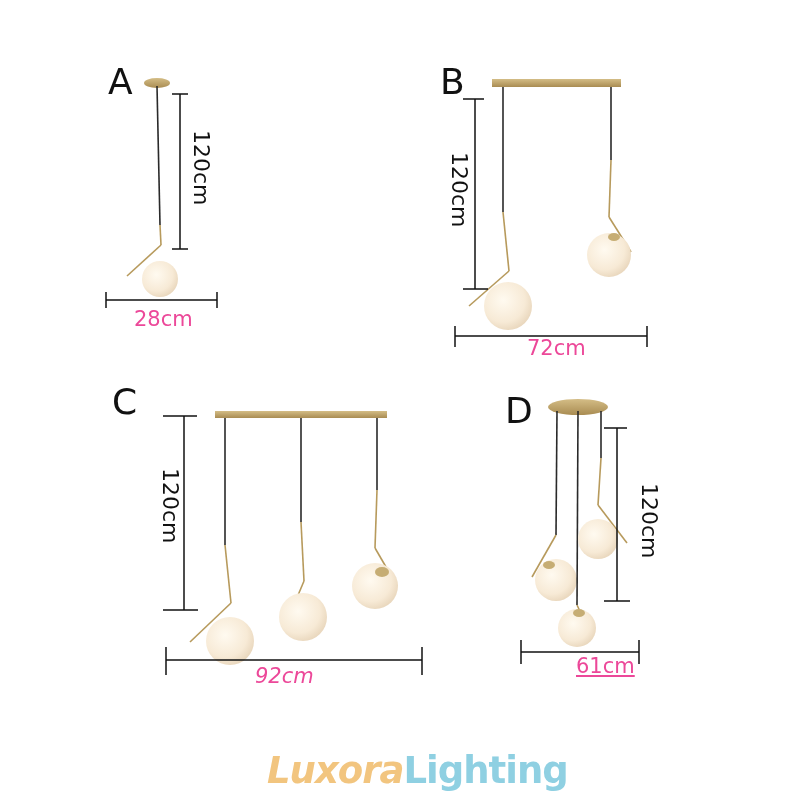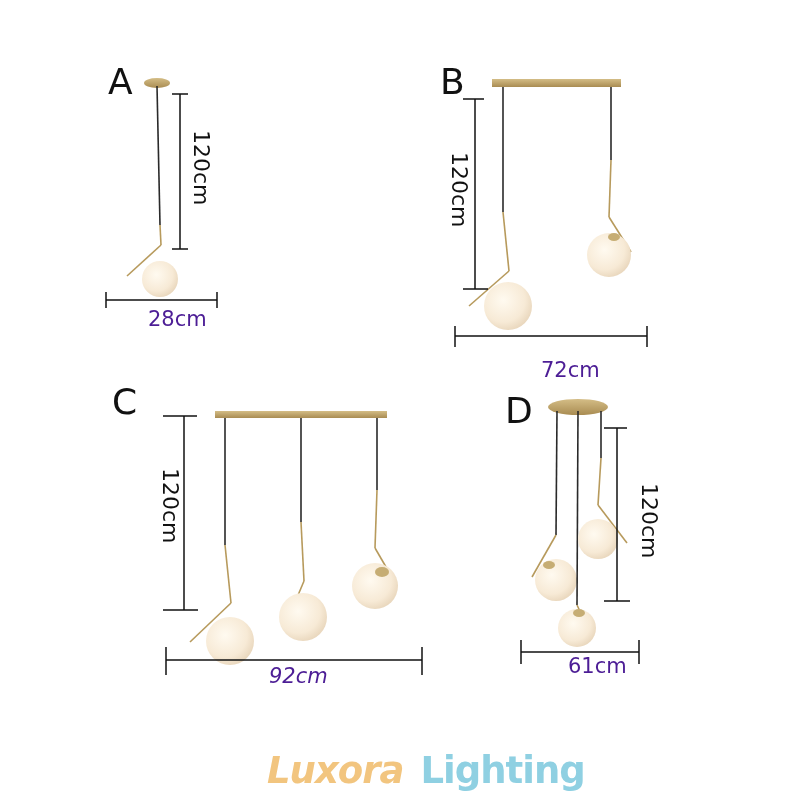--- a/index.html
+++ b/index.html
@@ -1,26 +1,26 @@
 <!DOCTYPE html>
 <html><head>
 <meta charset="utf-8">
 <style>
   html, body { margin: 0; padding: 0; background: #ffffff; }
   body { width: 800px; height: 800px; position: relative; overflow: hidden;
          font-family: "DejaVu Sans", sans-serif; }
   #stage { position: absolute; left: 0; top: 0; width: 800px; height: 800px; }
   .letter { position: absolute; font-size: 36px; color: #111; line-height: 1; }
-  .dimtext { position: absolute; font-size: 21px; color: #4c1d95; line-height: 1; white-space: nowrap; margin-left: 14px; }
+  .dimtext { position: absolute; font-size: 21px; color: #ec4899; line-height: 1; white-space: nowrap; }
   .vtext { position: absolute; font-size: 22px; color: #111; line-height: 1; white-space: nowrap;
            transform-origin: left top; transform: rotate(90deg); }
   .logo { position: absolute; left: 267px; top: 752px; font-size: 37px; font-weight: bold;
           font-family: "DejaVu Sans", sans-serif; letter-spacing: -1px; line-height: 1; }
   .logo .a { color: #f2c57f; font-style: italic; }
-  .logo .b { color: #8fd0e2; margin-left: 17px; }
+  .logo .b { color: #8fd0e2; }
 </style>
 </head>
 <body>
 
 <svg id="stage" width="800" height="800" viewBox="0 0 800 800">
   <defs>
     <radialGradient id="globe" cx="40%" cy="38%" r="65%">
       <stop offset="0%" stop-color="#fffaf0"></stop>
       <stop offset="70%" stop-color="#f7ead6"></stop>
       <stop offset="100%" stop-color="#e9d7bd"></stop>
@@ -128,17 +128,17 @@
 <div class="letter" style="left:440px; top:64px;">B</div>
 <div class="letter" style="left:112px; top:384px;">C</div>
 <div class="letter" style="left:505px; top:393px;">D</div>
 
 <div class="vtext" style="left:212px; top:130px;">120cm</div>
 <div class="vtext" style="left:470px; top:152px;">120cm</div>
 <div class="vtext" style="left:181px; top:468px;">120cm</div>
 <div class="vtext" style="left:660px; top:483px;">120cm</div>
 
 <div class="dimtext" style="left:134px; top:309px;">28cm</div>
-<div class="dimtext" style="left:527px; top:360px;">72cm</div>
+<div class="dimtext" style="left:527px; top:338px;">72cm</div>
 <div class="dimtext" style="left:255px; top:666px;font-style:italic;">92cm</div>
-<div class="dimtext" style="left:554px; top:656px;">61cm</div>
+<div class="dimtext" style="left:576px; top:656px;text-decoration:underline;">61cm</div>
 
 <div class="logo"><span class="a">Luxora</span><span class="b">Lighting</span></div>
 
 </body></html>

